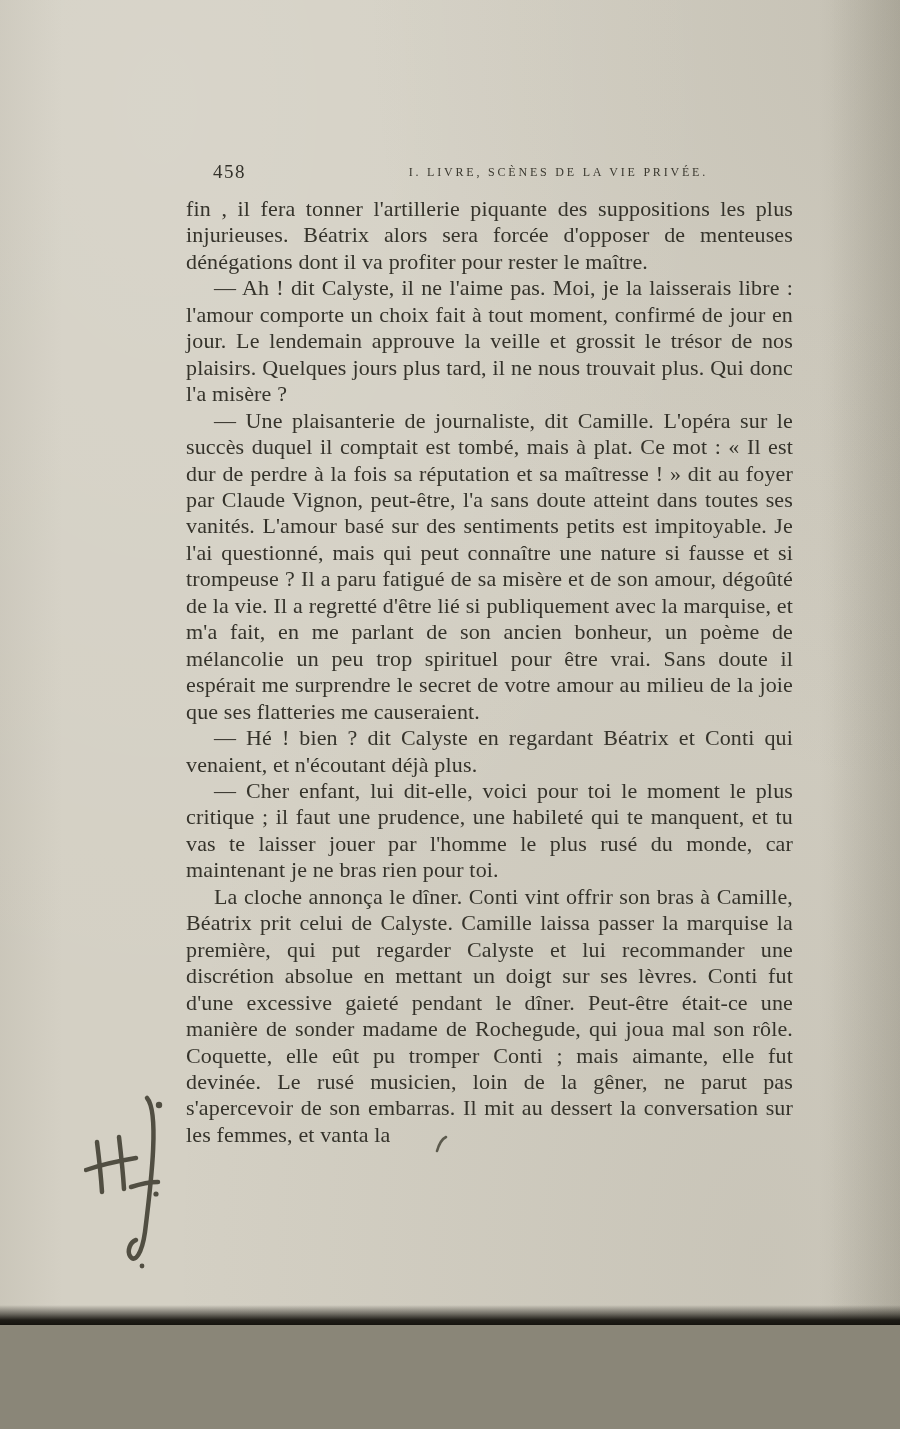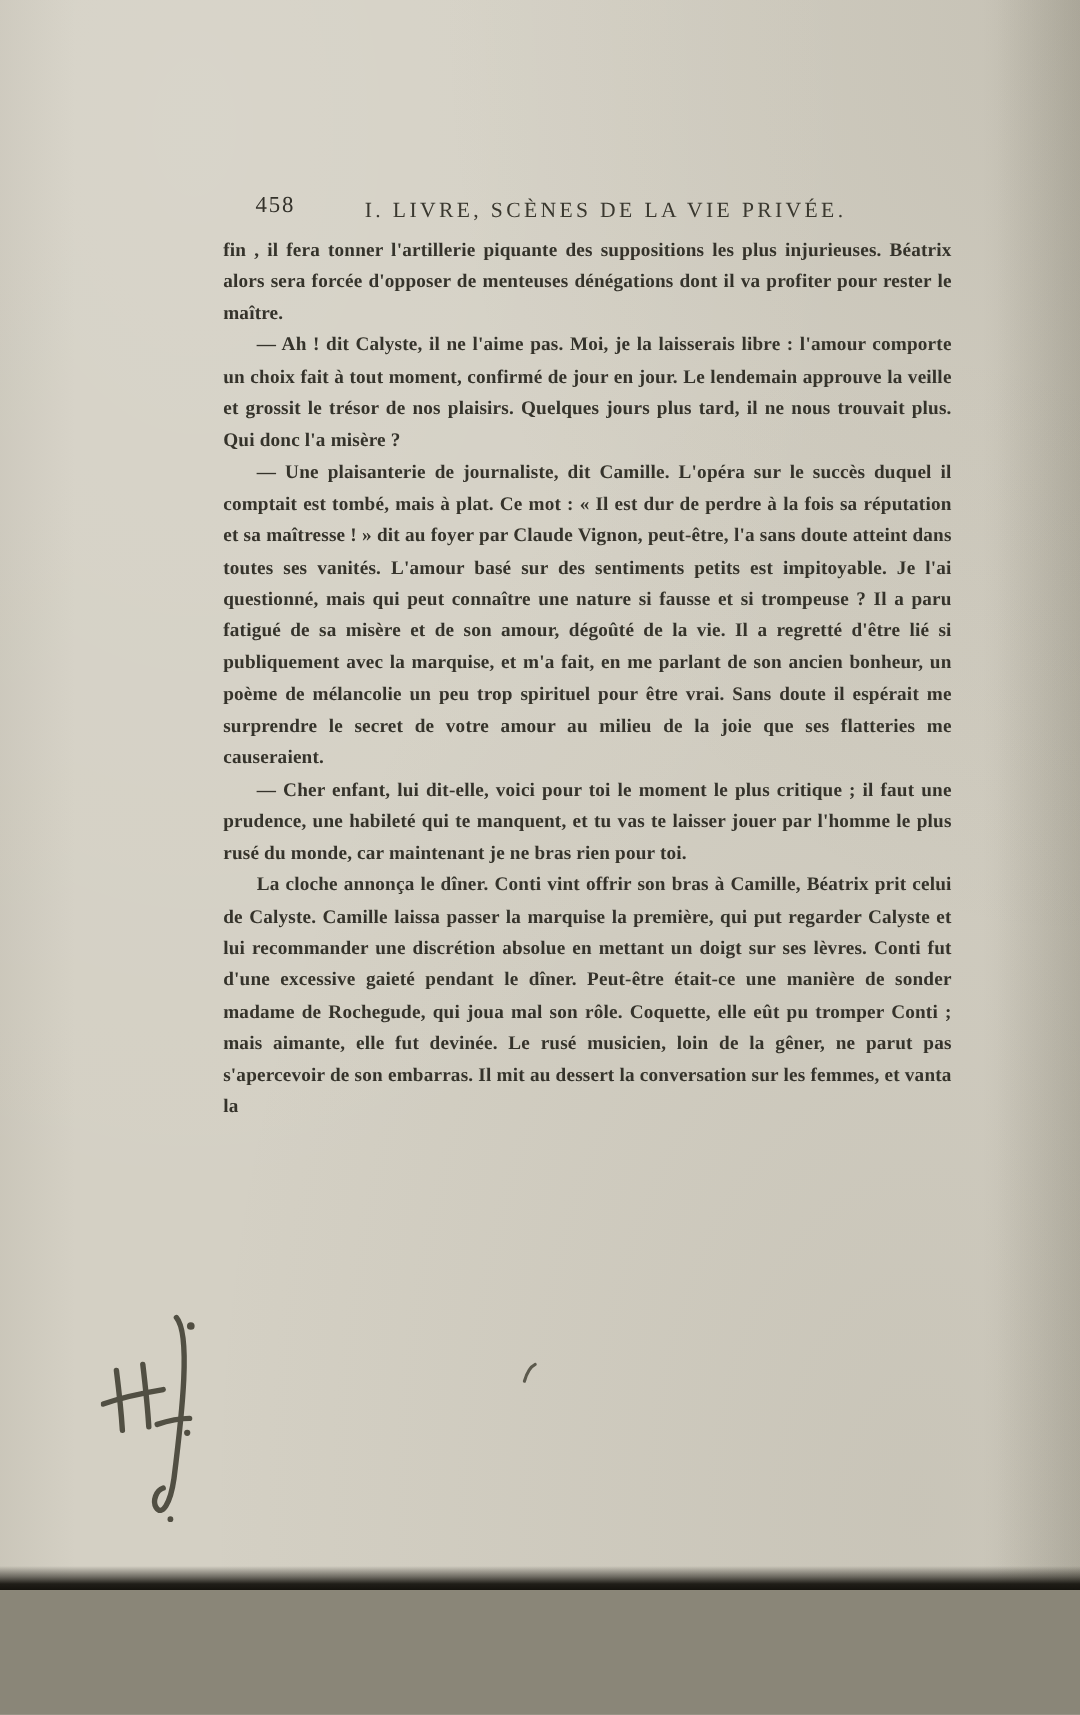--- a/index.html
+++ b/index.html
@@ -20,29 +20,29 @@
       #d4d0c4;
     font-family: "Liberation Serif", "DejaVu Serif", serif;
     color: #34322a;
   }
   .header { position: absolute; top: 161px; left: 0; width: 100%; height: 26px; }
   .pagenum {
     position: absolute; left: 213px; top: 0;
     font-size: 19px; letter-spacing: 1.5px; color: #33312a;
   }
   .running {
-    position: absolute; left: 304px; top: 4px; width: 420px;
-    text-align: left; font-size: 18px; letter-spacing: 2.8px;
+    position: absolute; left: 288px; top: 4px; width: 420px;
+    text-align: right; font-size: 12px; letter-spacing: 2.8px;
     color: #3a382f; white-space: nowrap;
   }
   .text-block {
     position: absolute; top: 196px; left: 186px; width: 607px;
-    font-size: 16px; line-height: 26.45px;
+    font-size: 22px; line-height: 26.45px;
     text-align: justify; text-justify: inter-word;
-    color: #35332b; letter-spacing: 0.15px; font-weight: bold;
+    color: #35332b; letter-spacing: 0.15px;
   }
   .para { margin: 0; }
   .para.indent { text-indent: 28px; }
   .ink-mark {
     position: absolute; left: 84px; top: 1090px;
     width: 88px; height: 188px; pointer-events: none;
   }
   .ink-tick {
     position: absolute; left: 431px; top: 1135px;
     width: 22px; height: 18px; pointer-events: none;
@@ -68,20 +68,21 @@
 
   <div class="header">
     <span class="pagenum">458</span>
     <span class="running">I. LIVRE, SCÈNES DE LA VIE PRIVÉE.</span>
   </div>
 
   <div class="text-block">
     <p class="para">fin , il fera tonner l'artillerie piquante des suppositions les plus injurieuses. Béatrix alors sera forcée d'opposer de menteuses dénégations dont il va profiter pour rester le maître.</p>
     <p class="para indent">— Ah ! dit Calyste, il ne l'aime pas. Moi, je la laisserais libre : l'amour comporte un choix fait à tout moment, confirmé de jour en jour. Le lendemain approuve la veille et grossit le trésor de nos plaisirs. Quelques jours plus tard, il ne nous trouvait plus. Qui donc l'a misère ?</p>
     <p class="para indent">— Une plaisanterie de journaliste, dit Camille. L'opéra sur le succès duquel il comptait est tombé, mais à plat. Ce mot : « Il est dur de perdre à la fois sa réputation et sa maîtresse ! » dit au foyer par Claude Vignon, peut-être, l'a sans doute atteint dans toutes ses vanités. L'amour basé sur des sentiments petits est impitoyable. Je l'ai questionné, mais qui peut connaître une nature si fausse et si trompeuse ? Il a paru fatigué de sa misère et de son amour, dégoûté de la vie. Il a regretté d'être lié si publiquement avec la marquise, et m'a fait, en me parlant de son ancien bonheur, un poème de mélancolie un peu trop spirituel pour être vrai. Sans doute il espérait me surprendre le secret de votre amour au milieu de la joie que ses flatteries me causeraient.</p>
+    <p class="para indent">— Hé ! bien ? dit Calyste en regardant Béatrix et Conti qui venaient, et n'écoutant déjà plus.</p>
     <p class="para indent">— Cher enfant, lui dit-elle, voici pour toi le moment le plus critique ; il faut une prudence, une habileté qui te manquent, et tu vas te laisser jouer par l'homme le plus rusé du monde, car maintenant je ne bras rien pour toi.</p>
     <p class="para indent">La cloche annonça le dîner. Conti vint offrir son bras à Camille, Béatrix prit celui de Calyste. Camille laissa passer la marquise la première, qui put regarder Calyste et lui recommander une discrétion absolue en mettant un doigt sur ses lèvres. Conti fut d'une excessive gaieté pendant le dîner. Peut-être était-ce une manière de sonder madame de Rochegude, qui joua mal son rôle. Coquette, elle eût pu tromper Conti ; mais aimante, elle fut devinée. Le rusé musicien, loin de la gêner, ne parut pas s'apercevoir de son embarras. Il mit au dessert la conversation sur les femmes, et vanta la</p>
   </div>
 
   <svg class="ink-mark" viewBox="0 0 88 188" xmlns="http://www.w3.org/2000/svg">
     <g fill="none" stroke="#3f3d31" stroke-width="4.5" stroke-linecap="round" opacity="0.88">
       <path d="M13,52 C15,68 17,86 18,102"></path>
       <path d="M35,47 C37,64 39,82 40,99"></path>
       <path d="M2,80 C16,75 34,71 52,68"></path>
       <path d="M63,8 C75,22 68,86 61,142 C58,163 51,174 46,166 C43,161 46,152 52,150"></path>

